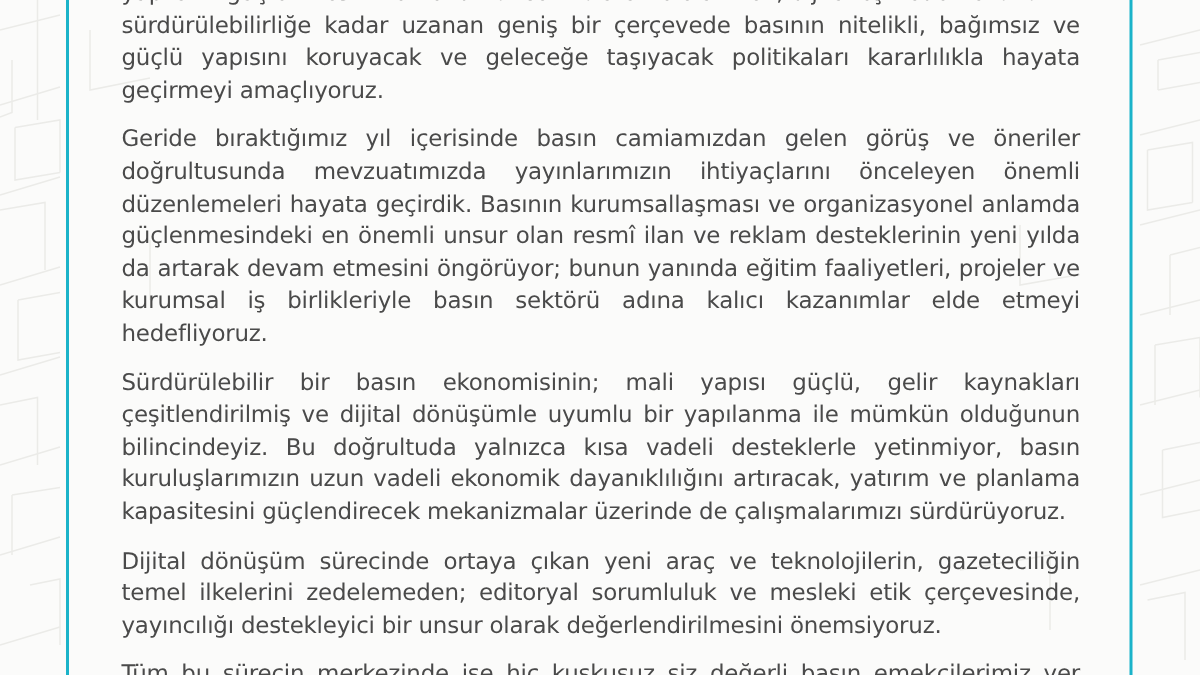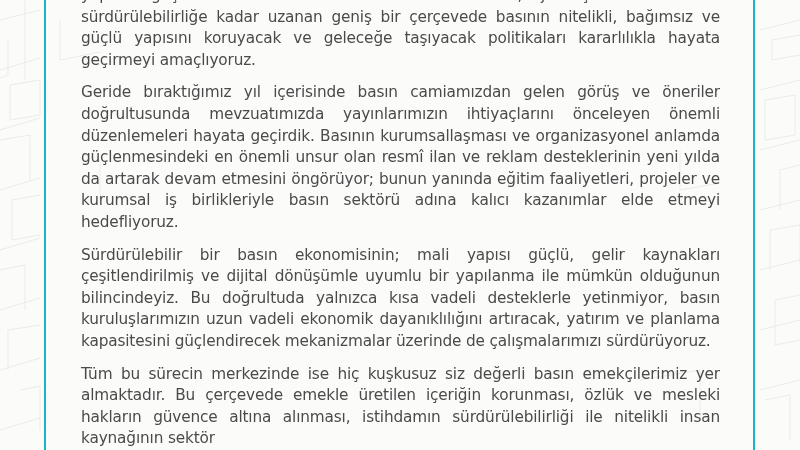--- a/index.html
+++ b/index.html
@@ -32,14 +32,15 @@
   </g>
 </svg>
 
 <div class="rule left"></div>
 <div class="rule right"></div>
 
 <div class="content">
   <p>yapıların güçlenmesini temel bir öncelik olarak ele alırken, dijitalleşmeden ekonomik sürdürülebilirliğe kadar uzanan geniş bir çerçevede basının nitelikli, bağımsız ve güçlü yapısını koruyacak ve geleceğe taşıyacak politikaları kararlılıkla hayata geçirmeyi amaçlıyoruz.</p>
   <p>Geride bıraktığımız yıl içerisinde basın camiamızdan gelen görüş ve öneriler doğrultusunda mevzuatımızda yayınlarımızın ihtiyaçlarını önceleyen önemli düzenlemeleri hayata geçirdik. Basının kurumsallaşması ve organizasyonel anlamda güçlenmesindeki en önemli unsur olan resmî ilan ve reklam desteklerinin yeni yılda da artarak devam etmesini öngörüyor; bunun yanında eğitim faaliyetleri, projeler ve kurumsal iş birlikleriyle basın sektörü adına kalıcı kazanımlar elde etmeyi hedefliyoruz.</p>
   <p>Sürdürülebilir bir basın ekonomisinin; mali yapısı güçlü, gelir kaynakları çeşitlendirilmiş ve dijital dönüşümle uyumlu bir yapılanma ile mümkün olduğunun bilincindeyiz. Bu doğrultuda yalnızca kısa vadeli desteklerle yetinmiyor, basın kuruluşlarımızın uzun vadeli ekonomik dayanıklılığını artıracak, yatırım ve planlama kapasitesini güçlendirecek mekanizmalar üzerinde de çalışmalarımızı sürdürüyoruz.</p>
+  <p>Dijital dönüşüm sürecinde ortaya çıkan yeni araç ve teknolojilerin, gazeteciliğin temel ilkelerini zedelemeden; editoryal sorumluluk ve mesleki etik çerçevesinde, yayıncılığı destekleyici bir unsur olarak değerlendirilmesini önemsiyoruz.</p>
   <p>Tüm bu sürecin merkezinde ise hiç kuşkusuz siz değerli basın emekçilerimiz yer almaktadır. Bu çerçevede emekle üretilen içeriğin korunması, özlük ve mesleki hakların güvence altına alınması, istihdamın sürdürülebilirliği ile nitelikli insan kaynağının sektör</p>
 </div>
 
 </body></html>

